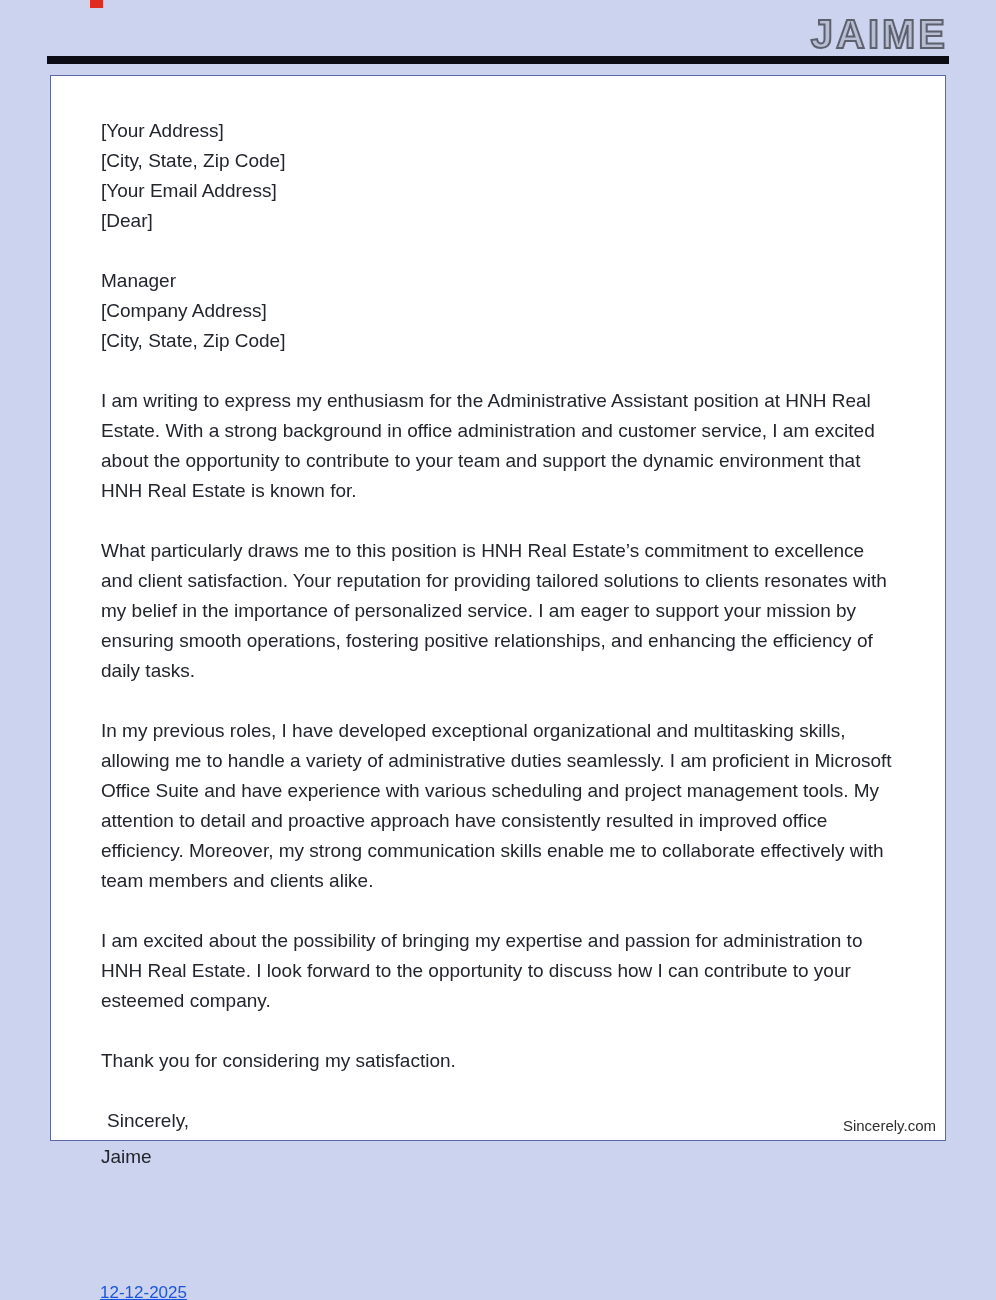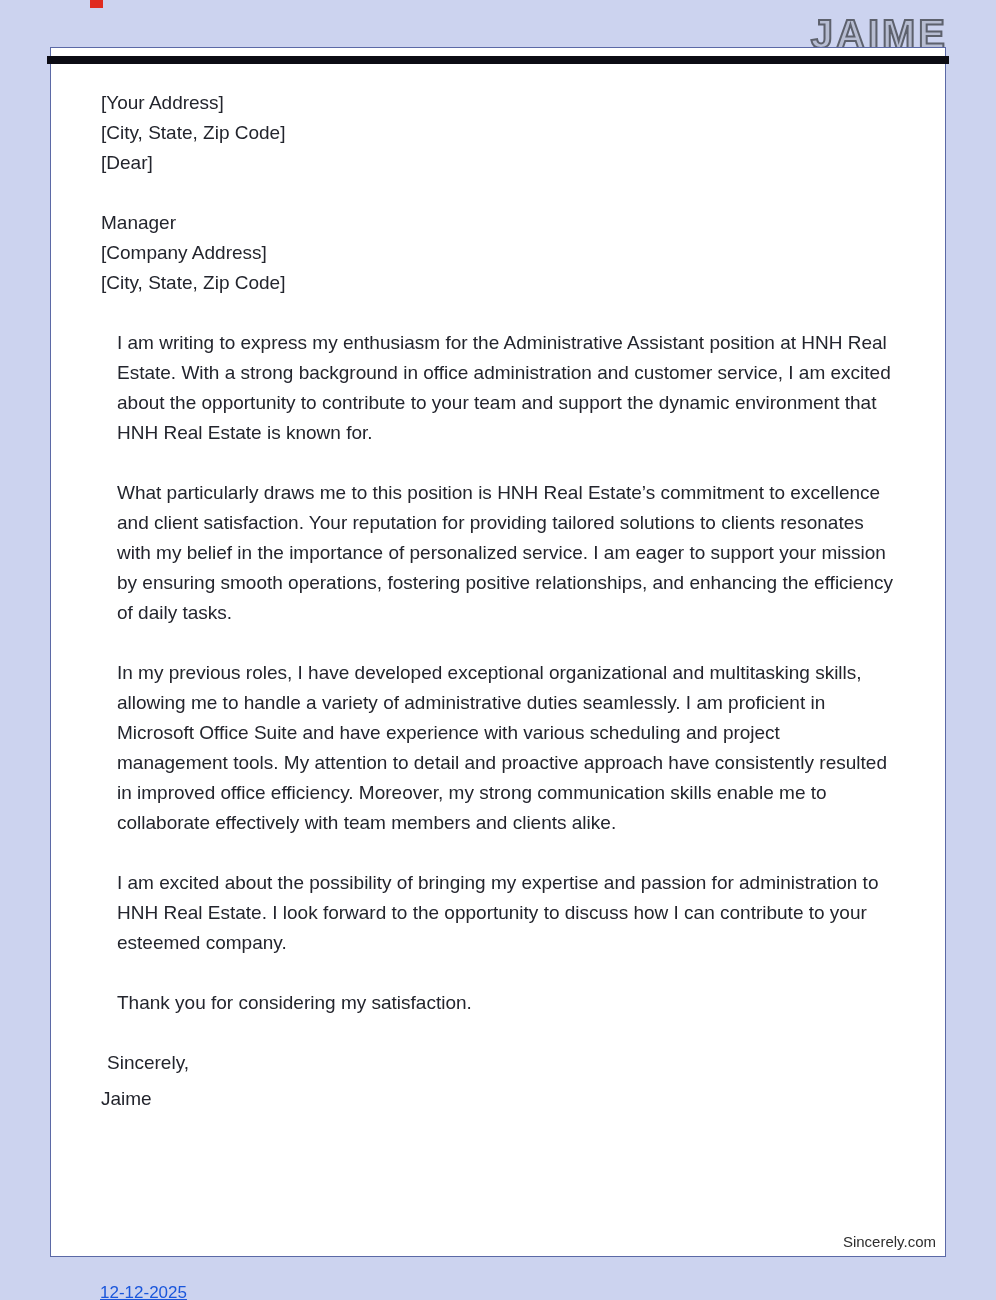--- a/index.html
+++ b/index.html
@@ -38,42 +38,42 @@
     left: 47px;
     top: 56px;
     width: 902px;
     height: 8px;
     background: #0c0c14;
     z-index: 3;
   }
   .page {
     position: absolute;
     left: 50px;
-    top: 47px;
+    top: 75px;
     width: 896px;
-    height: 1210px;
+    height: 1066px;
     background: #ffffff;
     border: 1px solid #5b69a6;
     box-sizing: border-box;
     z-index: 2;
   }
   .content {
     padding: 40px 50px 0 50px;
     color: #23252d;
     font-size: 19px;
     line-height: 30px;
   }
   .block {
     margin: 0 0 30px 0;
   }
   .line {
     white-space: pre;
   }
   .para {
-    margin: 0 0 30px 16px;
+    margin: 0 0 30px 0;
   }
   .salutation {
     margin: 0 0 30px 0;
   }
   .closing {
     margin: 6px;
   }
   .signature {
     margin: 0;
   }
@@ -103,20 +103,21 @@
 <div class="brand">JAIME</div>
 
 <div class="top-bar"></div>
 
 <div class="page">
   <div class="content">
 
     <div class="block">
       <div class="line">[Your Address]</div>
       <div class="line">[City, State, Zip Code]</div>
+      <div class="line">[Your Email Address]</div>
       <div class="line">[Dear]</div>
     </div>
 
     <div class="block">
       <div class="line">Manager</div>
       <div class="line">[Company Address]</div>
       <div class="line">[City, State, Zip Code]</div>
     </div>
 
 

